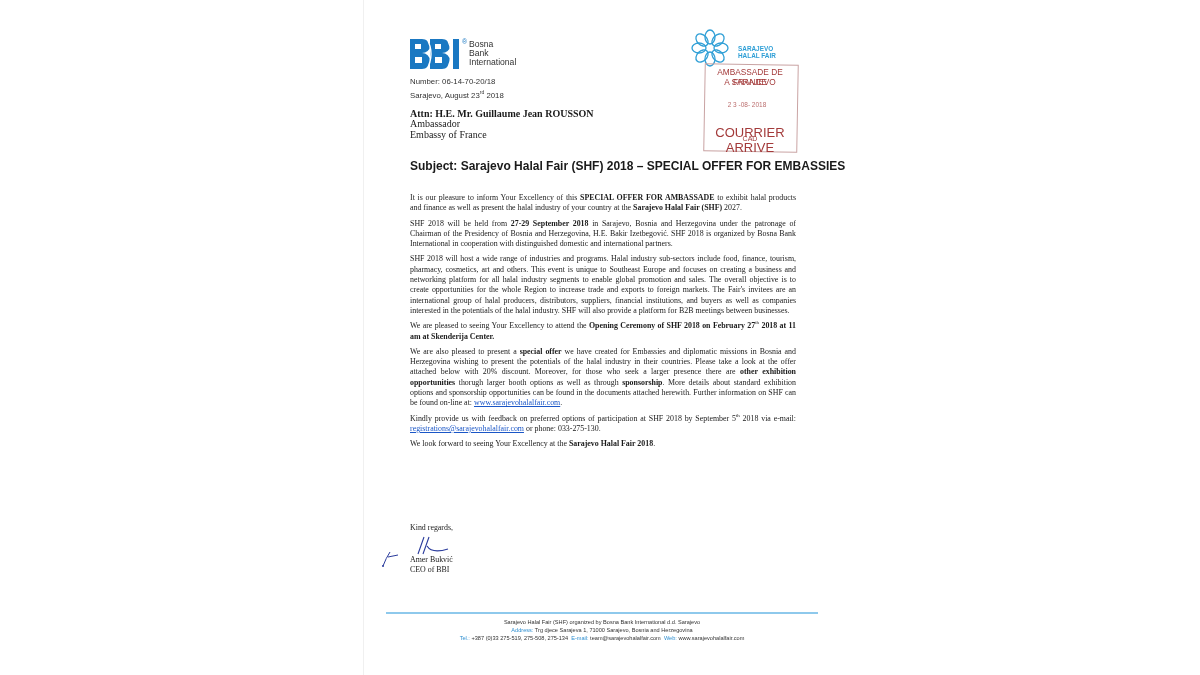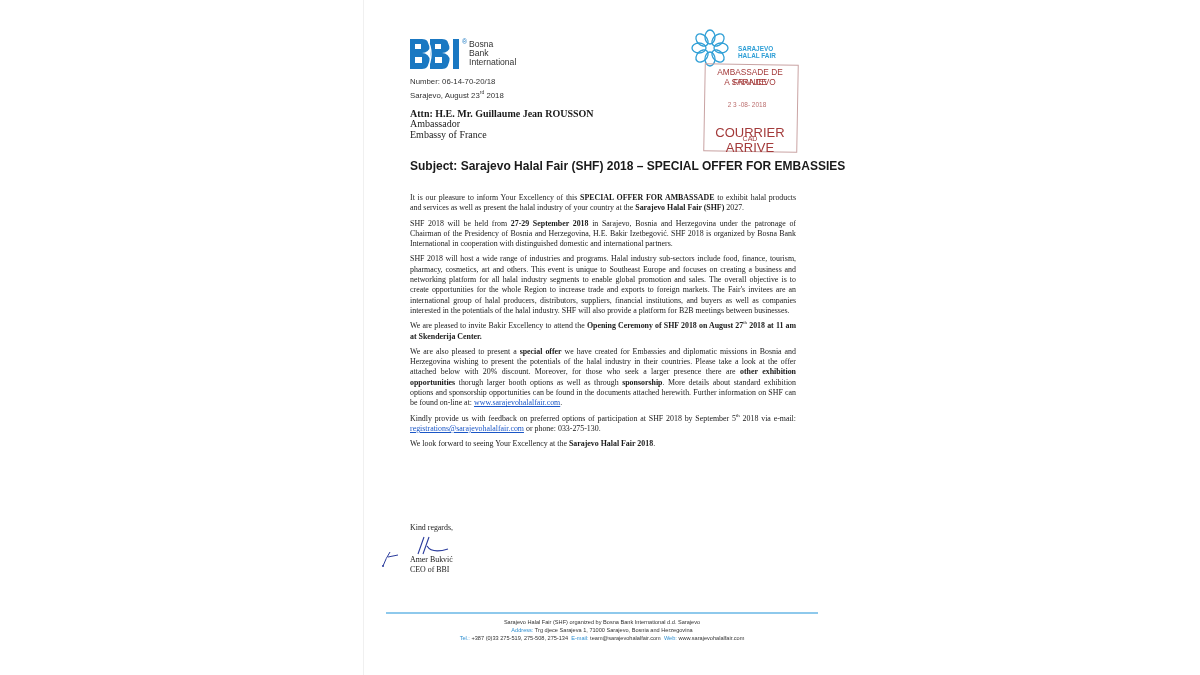--- a/index.html
+++ b/index.html
@@ -103,24 +103,24 @@
 
 <div class="addr">
   <div>Attn: H.E. Mr. Guillaume Jean ROUSSON</div>
   <div class="ln2">Ambassador</div>
   <div class="ln3">Embassy of France</div>
 </div>
 
 <div class="subject">Subject: Sarajevo Halal Fair (SHF) 2018 – SPECIAL OFFER FOR EMBASSIES</div>
 
 <div class="body">
-  <p><span>It is our pleasure to inform Your Excellency of this </span><b>SPECIAL OFFER FOR AMBASSADE</b><span> to exhibit halal products and services as well as present the halal industry of your country at the </span><b>Sarajevo Halal Fair (SHF)</b><span> 2027.</span></p>
+  <p><span>It is our pleasure to inform Your Excellency of this </span><b>SPECIAL OFFER FOR AMBASSADE</b><span> to exhibit halal products and finance as well as present the halal industry of your country at the </span><b>Sarajevo Halal Fair (SHF)</b><span> 2027.</span></p>
   <p><span>SHF 2018 will be held from </span><b>27-29 September 2018</b><span> in Sarajevo, Bosnia and Herzegovina under the patronage of Chairman of the Presidency of Bosnia and Herzegovina, H.E. Bakir Izetbegović. SHF 2018 is organized by Bosna Bank International in cooperation with distinguished domestic and international partners.</span></p>
   <p>SHF 2018 will host a wide range of industries and programs. Halal industry sub-sectors include food, finance, tourism, pharmacy, cosmetics, art and others. This event is unique to Southeast Europe and focuses on creating a business and networking platform for all halal industry segments to enable global promotion and sales. The overall objective is to create opportunities for the whole Region to increase trade and exports to foreign markets. The Fair's invitees are an international group of halal producers, distributors, suppliers, financial institutions, and buyers as well as companies interested in the potentials of the halal industry. SHF will also provide a platform for B2B meetings between businesses.</p>
-  <p><span>We are pleased to invite Bakir Excellency to attend the </span><b>Opening Ceremony of SHF 2018 on August 27</b><sup>th</sup><b> 2018 at 11 am at Skenderija Center.</b></p>
+  <p><span>We are pleased to seeing Your Excellency to attend the </span><b>Opening Ceremony of SHF 2018 on February 27</b><sup>th</sup><b> 2018 at 11 am at Skenderija Center.</b></p>
   <p><span>We are also pleased to present a </span><b>special offer</b><span> we have created for Embassies and diplomatic missions in Bosnia and Herzegovina wishing to present the potentials of the halal industry in their countries. Please take a look at the offer attached below with 20% discount. Moreover, for those who seek a larger presence there are </span><b>other exhibition opportunities</b><span> thorugh larger booth options as well as through </span><b>sponsorship</b><span>. More details about standard exhibition options and sponsorship opportunities can be found in the documents attached herewith. Further information on SHF can be found on-line at: </span><a>www.sarajevohalalfair.com</a><span>.</span></p>
   <p><span>Kindly provide us with feedback on preferred options of participation at SHF 2018 by September 5</span><sup>th</sup><span> 2018 via e-mail: </span><a>registrations@sarajevohalalfair.com</a><span>  or phone: 033-275-130.</span></p>
   <p><span>We look forward to seeing Your Excellency at the </span><b>Sarajevo Halal Fair 2018</b><span>.</span></p>
 </div>
 
 <div class="closing">Kind regards,</div>
 <div class="sig">
   <svg width="40" height="22" viewBox="0 0 40 22">
     <path d="M4 20 L10 3 M9 20 L15 3 M13 12 Q18 20 34 15" stroke="#2a3b9c" stroke-width="1.1" fill="none"></path>
   </svg>

